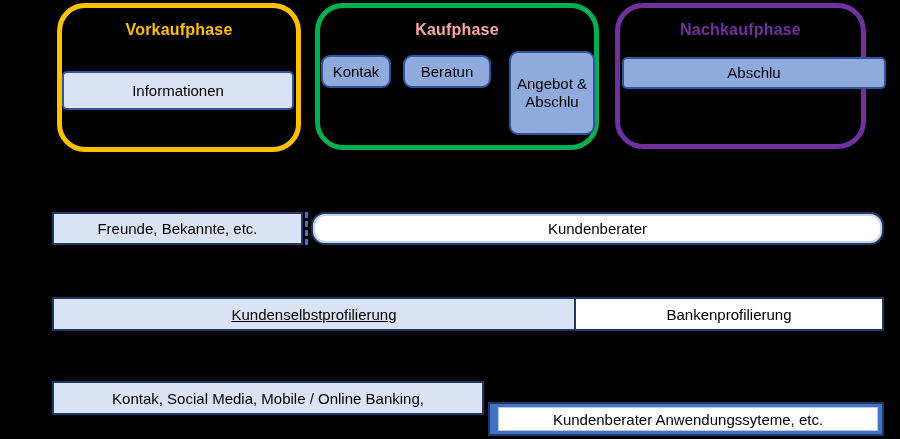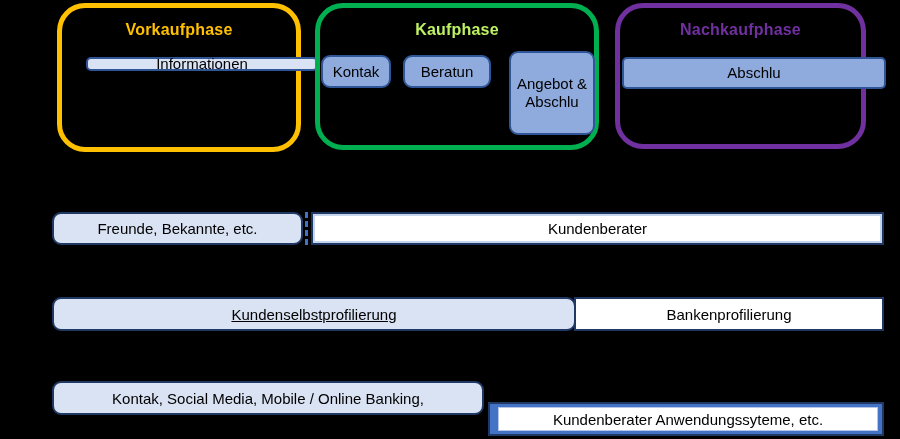--- a/index.html
+++ b/index.html
@@ -6,51 +6,51 @@
   #canvas{
     position:relative;width:900px;height:439px;background:#000;overflow:hidden;
     font-family:"Liberation Sans",sans-serif;color:#000;
   }
   .phase{position:absolute;border:5px solid #fff;border-radius:28px;box-sizing:border-box;}
   .phase-title{text-align:center;font-weight:bold;font-size:16px;margin-top:13px;letter-spacing:.2px;}
   .pill{
     position:absolute;display:flex;align-items:center;justify-content:center;
     border:2px solid #2f5597;box-sizing:border-box;font-size:15px;text-align:center;line-height:1.2;
   }
-  .fill-light{background:#dae3f3;border-radius:9px;}
+  .fill-light{background:#dae3f3;}
   .fill-med{background:#8faadc;}
   .r5{border-radius:5px;}
   .r8{border-radius:9px;}
   .rowbox{
     position:absolute;display:flex;align-items:center;justify-content:center;
     border:2px solid #1f3864;box-sizing:border-box;font-size:15px;text-align:center;
   }
   .fill-white{background:#ffffff;}
-  .inset-blue{box-shadow:inset 0 0 0 2px #c6d5ee;}
+  .inset-blue{box-shadow:inset 0 0 0 2px #c6d5ee;border-radius:14px;}
   .row3-frame{position:absolute;background:#4472c4;border:2px solid #1f3864;box-sizing:border-box;}
   .row3-inner{
     position:absolute;top:3px;bottom:3px;left:8px;right:4px;background:#fff;
     border:1px solid #b4c7e7;display:flex;align-items:center;justify-content:center;
     font-size:15px;text-align:center;
   }
   .dash-divider{position:absolute;width:0;border-left:3px dashed #4472c4;}
   .angebot-pill{padding:0 2px;}
 </style>
 </head>
 <body>
 
 <div id="canvas">
 
   <div class="phase" style="left: 57px; top: 3px; width: 244px; height: 149px; border-color: rgb(255, 192, 0);">
     <div class="phase-title" style="color: rgb(255, 192, 0);">Vorkaufphase</div>
-    <div class="pill fill-light r5" style="left:0px;top:49px;width:232px;height:14px;margin-left:24px;">Informationen</div>
+    <div class="pill fill-light r5" style="left:0px;top:63px;width:232px;height:39px;">Informationen</div>
   </div>
 
   <div class="phase" style="left: 315px; top: 3px; width: 284px; height: 147px; border-color: rgb(0, 176, 80);">
-    <div class="phase-title" style="color: #bef264;">Kaufphase</div>
+    <div class="phase-title" style="color: #fca5a5;">Kaufphase</div>
     <div class="pill fill-med r8" style="left:1px;top:47px;width:70px;height:33px;">Kontak</div>
     <div class="pill fill-med r8" style="left:83px;top:47px;width:88px;height:33px;">Beratun</div>
     <div class="pill fill-med r8 angebot-pill" style="left:189px;top:43px;width:86px;height:84px;">Angebot &amp; Abschlu</div>
   </div>
 
   <div class="phase" style="left: 615px; top: 3px; width: 251px; height: 146px; border-color: rgb(112, 48, 160);">
     <div class="phase-title" style="color: rgb(112, 48, 160);">Nachkaufphase</div>
     <div class="pill fill-med r5" style="left:2px;top:49px;width:264px;height:32px;">Abschlu</div>
   </div>
 

